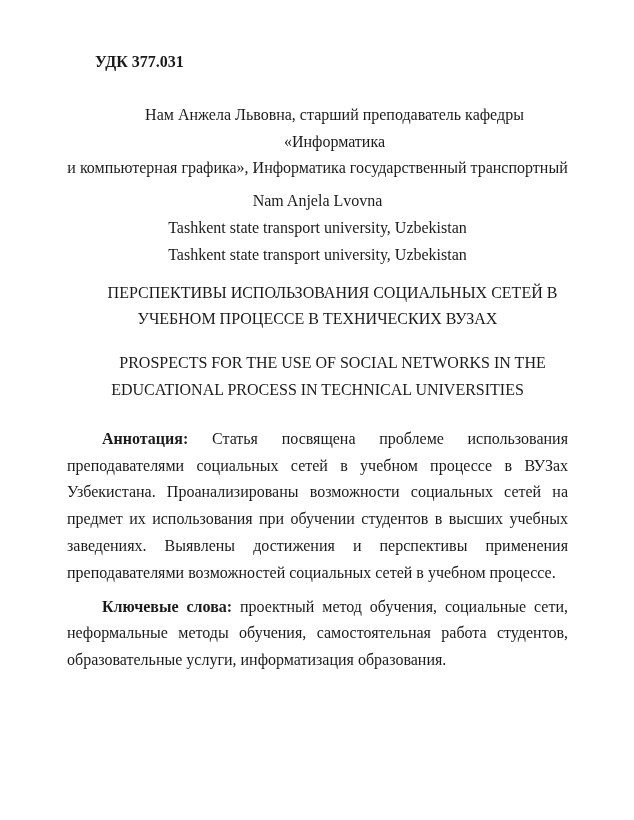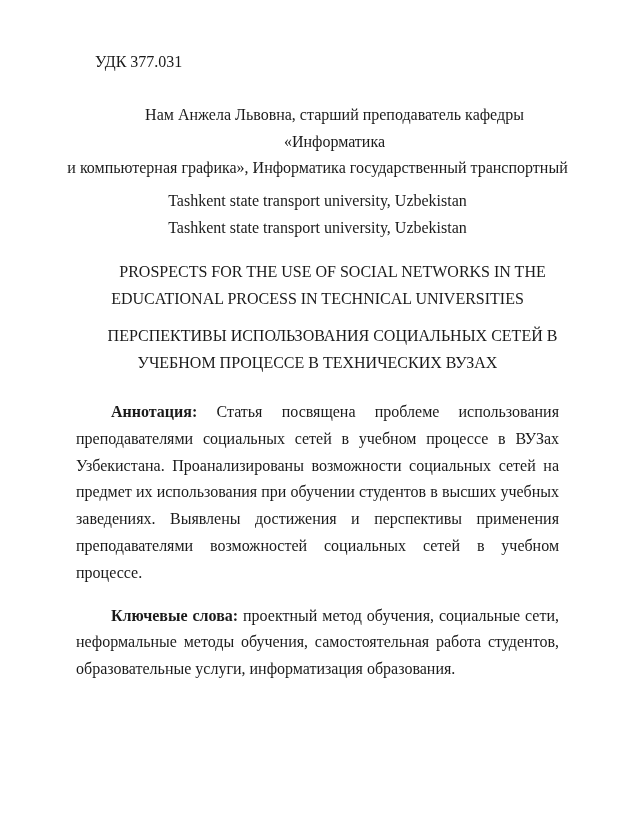--- a/index.html
+++ b/index.html
@@ -20,21 +20,21 @@
     width: 634px;
     height: 820px;
     padding: 0 59px 0 60px;
     background: #ffffff;
     font-size: 16px;
     line-height: 26.8px;
   }
   .udk {
     margin-top: 49px;
     padding-left: 35px;
-    font-weight: normal;
+    font-weight: bold;
   }
   .center-block {
     text-align: center;
     font-weight: normal;
   }
   .authors-ru {
     margin-top: 26px;
   }
   .authors-ru .lines div:first-child {
     padding-left: 34px; 
@@ -48,21 +48,21 @@
   .title-ru .lines div:first-child {
     padding-left: 30px;
   }
   .title-en {
     margin-top: 17px;
   }
   .title-en .lines div:first-child {
     padding-left: 30px;
   }
   p.body-par {
-    margin: 16px;
+    margin: 7px;
     text-align: justify;
     text-indent: 35px;
   }
   p.abstract {
     margin-top: 22px;
   }
   .lead-label {
     font-weight: bold;
   }
 </style>
@@ -75,36 +75,37 @@
 
   <div class="center-block authors-ru">
     <div class="lines">
         <div>Нам Анжела Львовна, старший преподаватель кафедры «Информатика</div>
         <div>и компьютерная графика», Информатика государственный транспортный</div>
       </div>
   </div>
 
   <div class="center-block authors-en">
     <div class="lines">
+        <div>Nam Anjela Lvovna</div>
         <div>Tashkent state transport university, Uzbekistan</div>
         <div>Tashkent state transport university, Uzbekistan</div>
+      </div>
+  </div>
+
+  <div class="center-block title-ru">
+    <div class="lines">
+        <div>ПЕРСПЕКТИВЫ ИСПОЛЬЗОВАНИЯ СОЦИАЛЬНЫХ СЕТЕЙ В</div>
+        <div>УЧЕБНОМ ПРОЦЕССЕ В ТЕХНИЧЕСКИХ ВУЗАХ</div>
       </div>
   </div>
 
   <div class="center-block title-en">
     <div class="lines">
         <div>PROSPECTS FOR THE USE OF SOCIAL NETWORKS IN THE</div>
         <div>EDUCATIONAL PROCESS IN TECHNICAL UNIVERSITIES</div>
-      </div>
-  </div>
-
-  <div class="center-block title-ru">
-    <div class="lines">
-        <div>ПЕРСПЕКТИВЫ ИСПОЛЬЗОВАНИЯ СОЦИАЛЬНЫХ СЕТЕЙ В</div>
-        <div>УЧЕБНОМ ПРОЦЕССЕ В ТЕХНИЧЕСКИХ ВУЗАХ</div>
       </div>
   </div>
 
   <p class="body-par abstract">
     <span class="lead-label">Аннотация:</span>
     <span>Статья посвящена проблеме использования преподавателями социальных сетей в учебном процессе в ВУЗах Узбекистана. Проанализированы возможности социальных сетей на предмет их использования при обучении студентов в высших учебных заведениях. Выявлены достижения и перспективы применения преподавателями возможностей социальных сетей в учебном процессе.</span>
   </p>
 
   <p class="body-par keywords">
     <span class="lead-label">Ключевые слова:</span>

